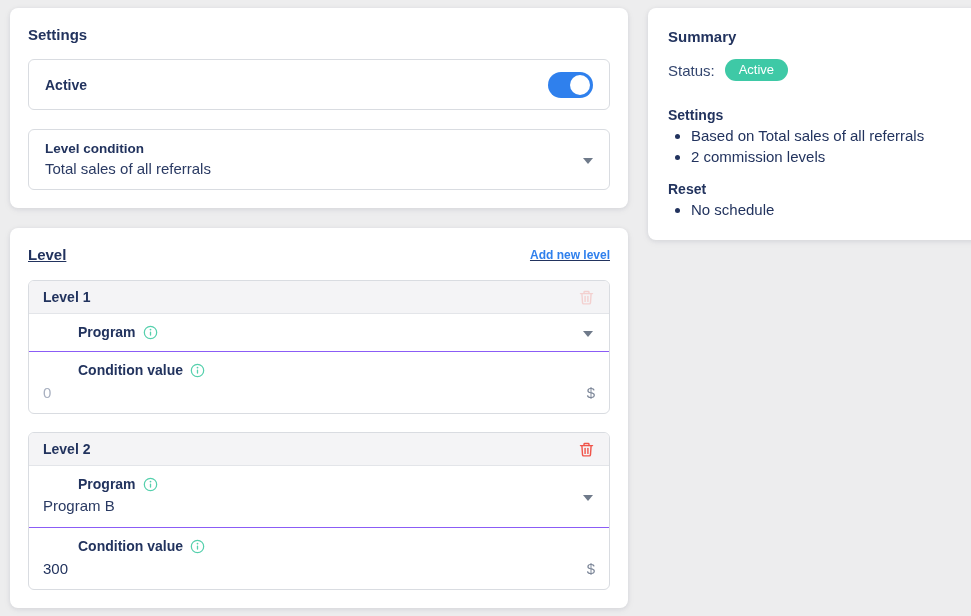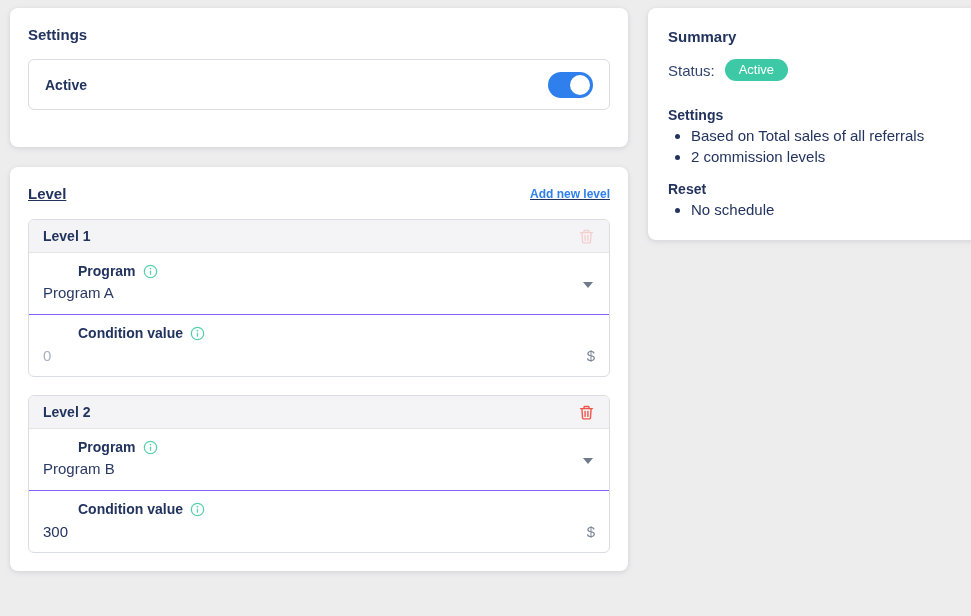--- a/index.html
+++ b/index.html
@@ -115,20 +115,25 @@
     <div class="card settings-card">
       <div class="card-title">Settings</div>
 
       <div class="field-box active-row">
         <span class="active-label">Active</span>
         <div class="toggle" role="switch" aria-checked="true">
           <div class="knob"></div>
         </div>
       </div>
 
+      <div class="field-box select-box">
+        <div class="select-label">Level condition</div>
+        <div class="select-value">Total sales of all referrals</div>
+        <span class="caret"></span>
+      </div>
     </div>
 
     <div class="card level-card">
       <div class="level-head">
         <div class="card-title">Level</div>
         <a class="add-link">Add new level</a>
       </div>
 
       <div class="level-block">
         <div class="level-block-header">
@@ -147,21 +152,20 @@
           <div class="row-label">
             <span>Program</span>
             <span class="info-icon">
               <svg width="15" height="15" viewBox="0 0 16 16">
                   <circle cx="8" cy="8" r="6.6" fill="none" stroke="#56d0ad" stroke-width="1.3"></circle>
                   <circle cx="8" cy="4.9" r="0.95" fill="#56d0ad"></circle>
                   <rect x="7.3" y="6.8" width="1.4" height="4.6" rx="0.7" fill="#56d0ad"></rect>
                 </svg>
             </span>
           </div>
-          <div class="row-value">Program A</div>
           <span class="caret"></span>
         </div>
         <div class="level-row">
           <div class="row-label">
             <span>Condition value</span>
             <span class="info-icon">
               <svg width="15" height="15" viewBox="0 0 16 16">
                   <circle cx="8" cy="8" r="6.6" fill="none" stroke="#56d0ad" stroke-width="1.3"></circle>
                   <circle cx="8" cy="4.9" r="0.95" fill="#56d0ad"></circle>
                   <rect x="7.3" y="6.8" width="1.4" height="4.6" rx="0.7" fill="#56d0ad"></rect>

